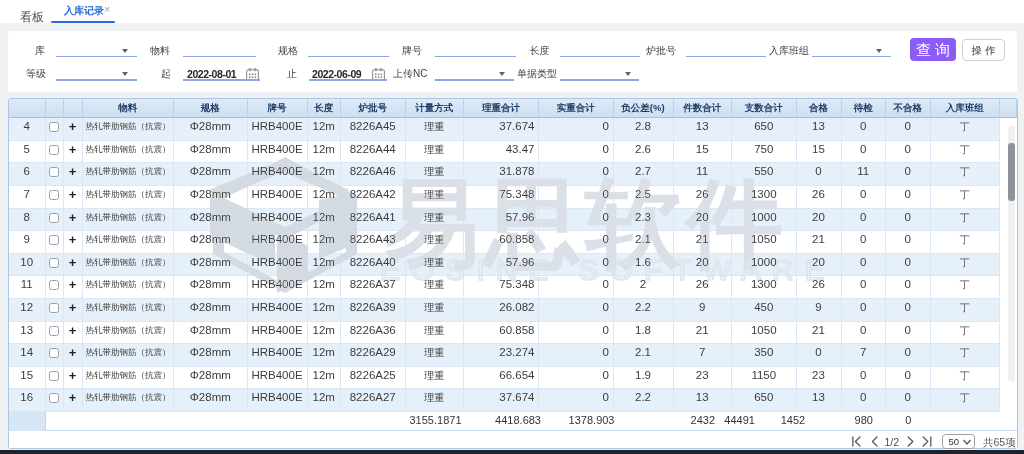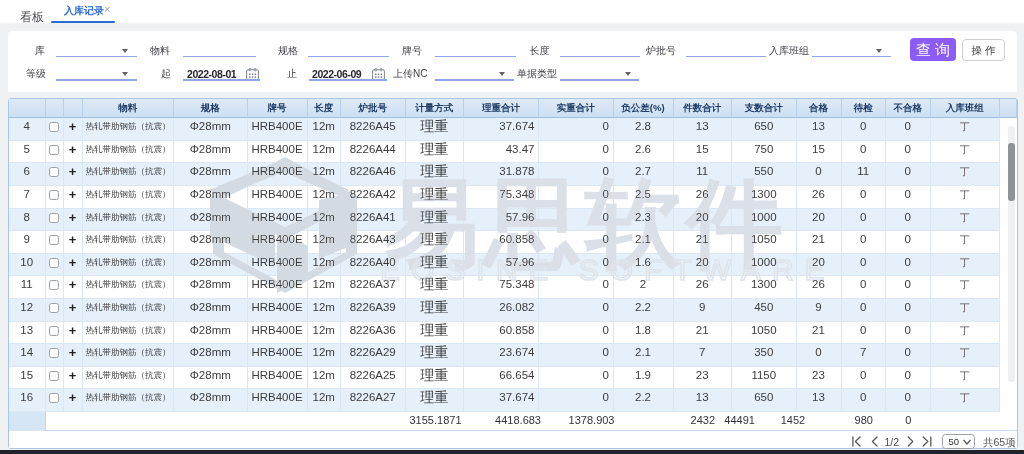--- a/index.html
+++ b/index.html
@@ -17,21 +17,21 @@
 .btn1{position:absolute;left:910px;top:38px;width:46px;height:23px;background:#8b5cf6;border-radius:4px;color:#fff;font-size:15px;text-align:center;line-height:23px}
 .btn2{position:absolute;left:962px;top:38.5px;width:43px;height:22.5px;background:#fff;border:1px solid #cfcfd4;border-radius:4px;color:#3c3c44;font-size:10.5px;text-align:center;line-height:21px}
 #panel{position:absolute;left:8px;top:98px;width:1010px;height:351px;background:#fff;border:1px solid #a9c7e5;border-radius:3px}
 #tbl{position:absolute;left:9px;top:99px;width:1008px;border-collapse:separate;border-spacing:0;table-layout:fixed}
 #tbl td,#tbl th{overflow:hidden;white-space:nowrap;padding:0}
 #tbl th{height:19.2px;background:linear-gradient(#dfeaf7,#ccdff2);border-right:1px solid #b9d1ea;border-bottom:1px solid #9fc2e2;font-size:9.5px;font-weight:700;color:#1e3c64;text-align:center;padding-top:1px}
 #tbl td{height:22.6px;line-height:17.5px;padding-bottom:4px !important;border-right:1px solid #dae7f5;border-bottom:1px solid #dae7f5;font-size:11.5px;color:#3c3c3c;text-align:center}
 tr.b td{background:#e6f0fa}
 tr.w td{background:#fff}
 #tbl td.mat{font-size:8.5px;text-align:left;padding-left:3px}
-#tbl td.cjk{font-size:14px}
+#tbl td.cjk{font-size:10px}
 #tbl td.num{text-align:right;padding-right:3.5px}
 #tbl td.team{font-size:10px;color:#584b50}
 .ck{display:inline-block;width:10px;height:10px;border:1px solid #9b9fa6;border-radius:2.5px;background:#fff;vertical-align:middle}
 #tbl td.plus{font-weight:700;font-size:13px;color:#222}
 #sumrow{position:absolute;left:9px;top:412.0px;width:1008px;height:18.5px;background:#fff;border-bottom:1px solid #c9dcef}
 #sumrow .blue{position:absolute;left:0;top:0;width:36.5px;height:18.5px;background:#d7e6f5;border-right:1px solid #c3d8ec}
 .sv{position:absolute;top:2px;font-size:11px;color:#33333a}
 #footer{position:absolute;left:9px;top:431.5px;width:1008px;height:16.5px;background:#fff}
 #pager{position:absolute;top:433.5px;left:852px;height:16px;font-size:10.5px;color:#555;}
 #vtrack{position:absolute;left:1008px;top:126px;width:6.5px;height:256px;background:#eff0f1;border-radius:3px}
@@ -366,21 +366,21 @@
       <tr class="b">
         <td>14</td>
         <td><span class="ck"></span></td>
         <td class="plus">+</td>
         <td class="mat">热轧带肋钢筋（抗震）</td>
         <td>Φ28mm</td>
         <td>HRB400E</td>
         <td>12m</td>
         <td>8226A29</td>
         <td class="cjk">理重</td>
-        <td class="num">23.674</td>
+        <td class="num">23.274</td>
         <td class="num">0</td>
         <td>2.1</td>
         <td>7</td>
         <td>350</td>
         <td>0</td>
         <td>7</td>
         <td>0</td>
         <td class="team">丁</td>
         <td style="background:#fff;border-right:none;border-bottom:none"></td>
       </tr>

